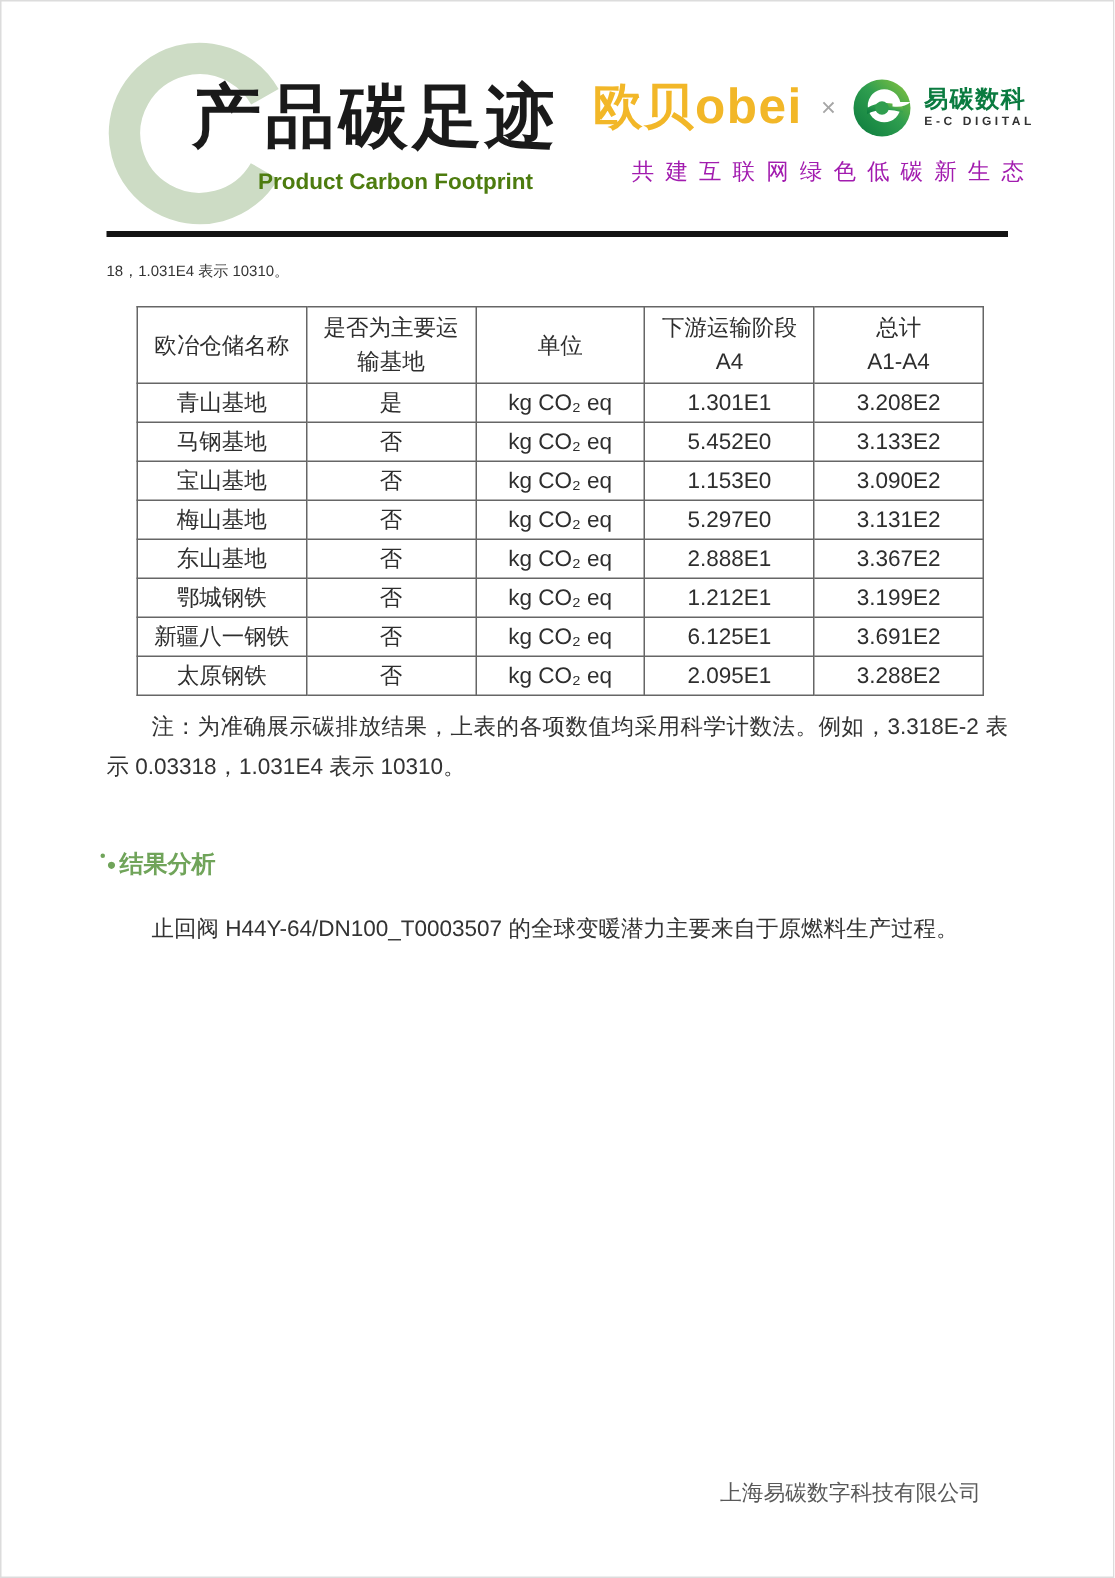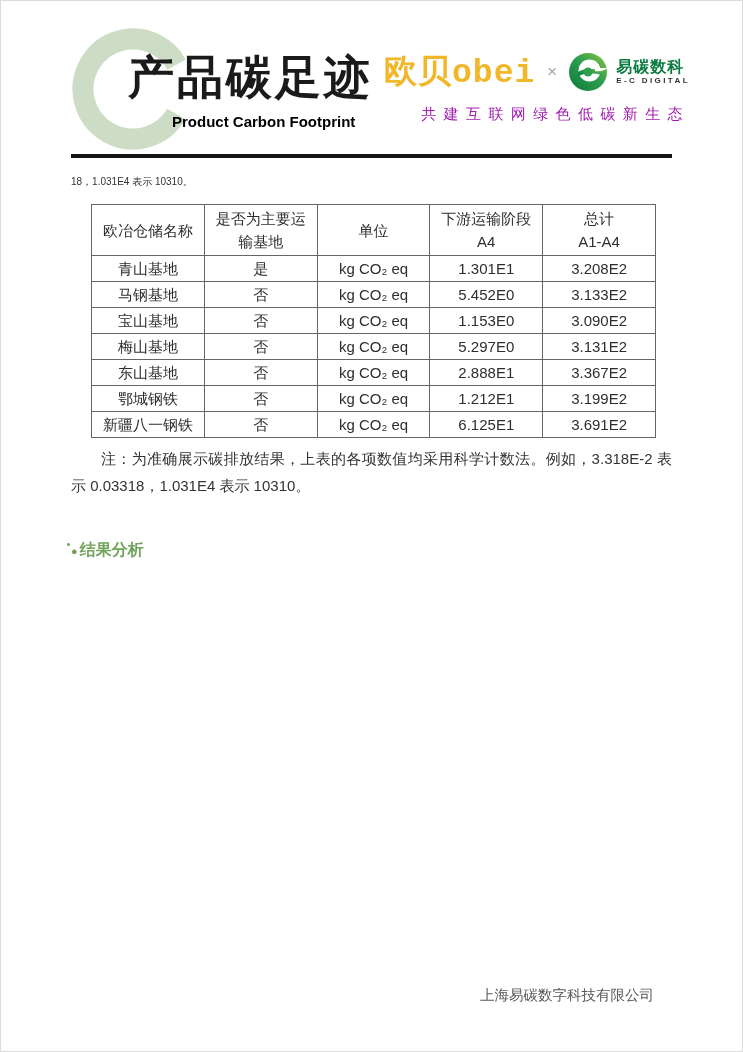--- a/index.html
+++ b/index.html
@@ -23,27 +23,27 @@
   }
   .brand-left { position: absolute; left: 0; top: 0; width: 340px; height: 127px; }
   .c-ring { position: absolute; left: 0; top: 0; }
   .brand-title {
     position: absolute; left: 57px; top: 20px;
     font-size: 46px; font-weight: bold; color: #1a1a1a;
     letter-spacing: 3px; white-space: nowrap;
   }
   .brand-sub {
     position: absolute; left: 101px; top: 86px;
-    font-size: 15px; font-weight: 600; color: #000000; white-space: nowrap;
+    font-size: 15px; font-weight: 600; color: #4d7c0f; white-space: nowrap;
   }
   .brand-right { position: absolute; right: 0; top: 22px; text-align: right; }
   .partner-row { display: flex; align-items: center; justify-content: flex-end; }
   .obei-logo {
     font-size: 33px; font-weight: bold; color: #f2b728;
-    letter-spacing: 1px; white-space: nowrap; font-family: Liberation Mono, monospace;
+    letter-spacing: 1px; white-space: nowrap;
   }
   .partner-x { font-size: 17px; color: #a6a6a6; margin: 0 10px 0 12px; }
   .ec-logo-icon { display: block; }
   .ec-text { margin-left: 7px; text-align: left; }
   .ec-name { font-size: 16px; font-weight: bold; color: #0b7b40; letter-spacing: 1px; line-height: 18px; }
   .ec-sub { font-size: 8px; font-weight: bold; color: #333; letter-spacing: 2.4px; line-height: 10px; }
   .tagline {
     margin-top: 11px;
     font-size: 15px; color: #a21caf;
     letter-spacing: 7.4px; white-space: nowrap;
@@ -220,27 +220,35 @@
             <td>1.212E1</td>
             <td>3.199E2</td>
           </tr>
           <tr>
             <td>新疆八一钢铁</td>
             <td>否</td>
             <td>kg CO₂ eq</td>
             <td>6.125E1</td>
             <td>3.691E2</td>
           </tr>
+          <tr>
+            <td>太原钢铁</td>
+            <td>否</td>
+            <td>kg CO₂ eq</td>
+            <td>2.095E1</td>
+            <td>3.288E2</td>
+          </tr>
         </tbody>
     </table>
 
     <p class="table-note">注：为准确展示碳排放结果，上表的各项数值均采用科学计数法。例如，3.318E-2 表示 0.03318，1.031E4 表示 10310。</p>
 
     <div class="analysis-heading">
       <span class="bullet"><span class="mini-dot"></span><span>●</span></span>
       <span>结果分析</span>
     </div>
 
+    <p class="analysis-para">止回阀 H44Y-64/DN100_T0003507 的全球变暖潜力主要来自于原燃料生产过程。</p>
   </div>
 
   <div class="footer">上海易碳数字科技有限公司</div>
 
 </div>
 
 </body></html>

